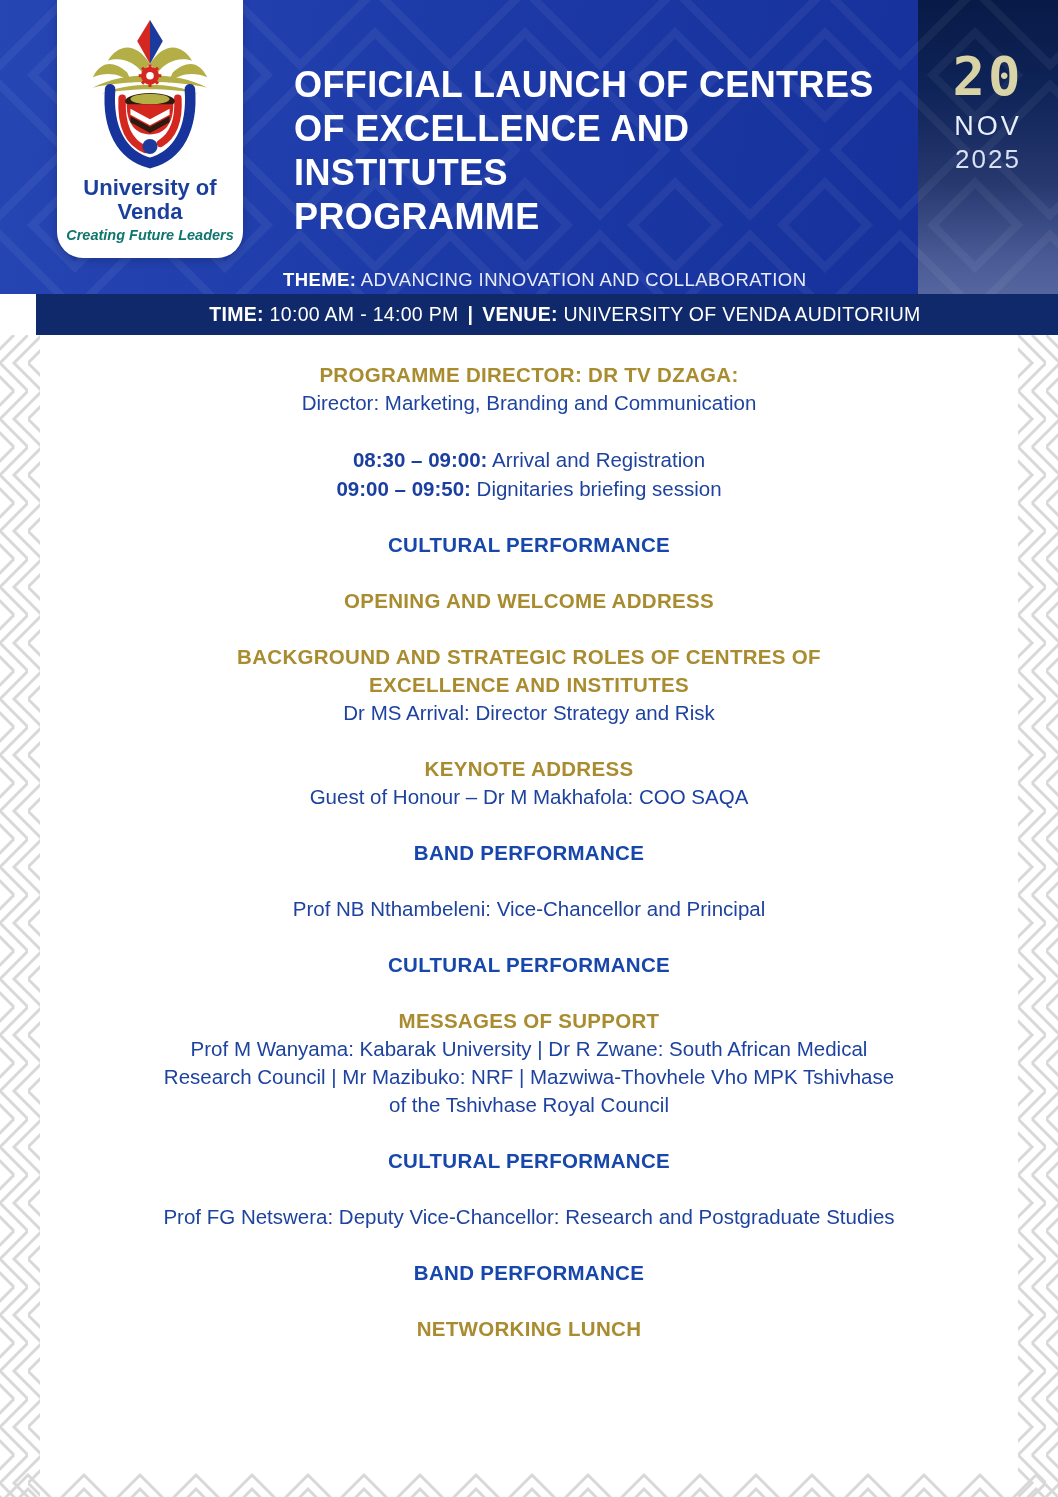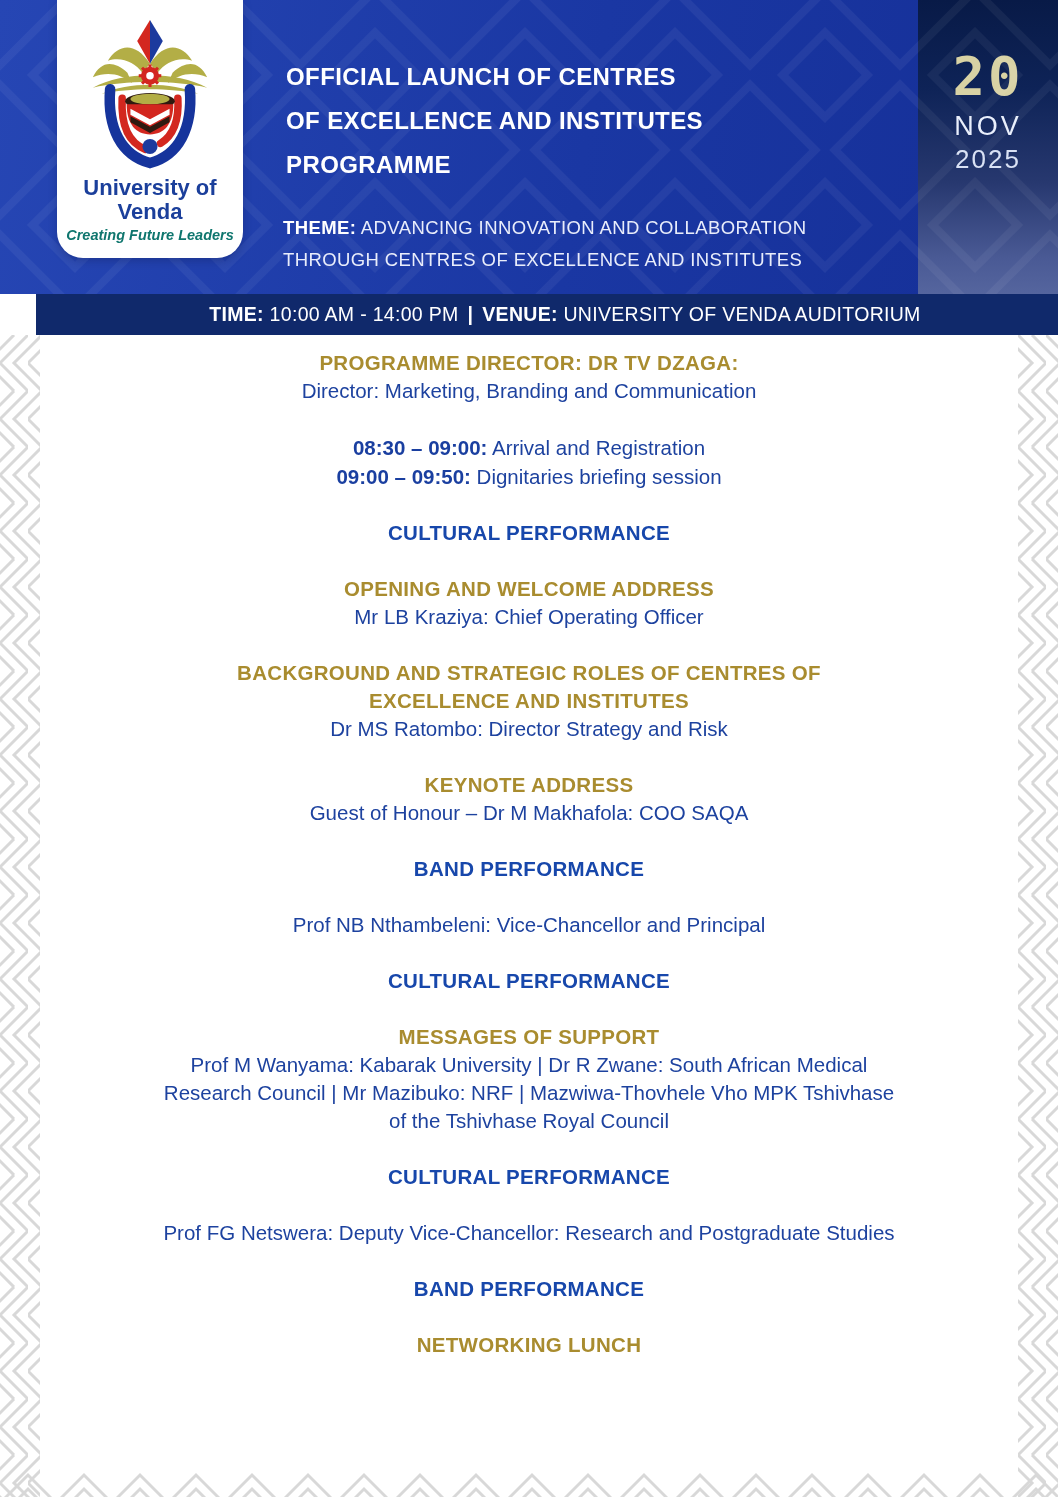--- a/index.html
+++ b/index.html
@@ -17,40 +17,40 @@
   .date-month{margin-top:8px;font-size:27px;line-height:1.1;color:#e9effc;letter-spacing:3px;font-weight:400;}
   .date-year{margin-top:3px;font-size:26px;line-height:1.1;color:#d9e1f4;letter-spacing:2px;font-weight:400;}
 
   .logo-card{position:absolute;top:0;left:57px;width:186px;height:258px;background:#fff;
        border-radius:0 0 26px 26px;text-align:center;box-shadow:0 3px 8px rgba(10,20,60,.25);}
   .logo-card svg{margin-top:14px;}
   .logo-name{color:#1b3f9b;font-weight:700;font-size:22px;line-height:1.1;margin-top:0;}
   .logo-slogan{color:#0f766e;font-weight:700;font-style:italic;font-size:14.5px;margin-top:3px;}
 
   .hdr-text{position:absolute;left:283px;top:52px;width:620px;color:#ffffff;}
-  .title{margin:3px;font-size:24px;font-weight:800;line-height:44px;letter-spacing:.4px;
+  .title{margin:11px;font-size:36px;font-weight:800;line-height:44px;letter-spacing:.4px;
        white-space:pre-line;color:#ffffff;}
   .theme{margin:25px 0 0 0;font-size:18.5px;line-height:32px;letter-spacing:.4px;color:#e9edfb;}
   .theme .b{font-weight:700;color:#ffffff;}
   .pre{white-space:pre-line;}
 
   
   .time-bar{position:absolute;top:294px;left:0;width:1058px;height:41px;background:#10296b;
        color:#ffffff;display:flex;align-items:center;justify-content:center;
        font-size:19.5px;letter-spacing:.3px;white-space:pre;margin-left:36px;}
   .time-bar .b{font-weight:700;}
   .time-bar .sep{font-weight:700;margin:0 9px;}
 
   
   .body{position:absolute;top:335px;left:0;width:1058px;height:1162px;background:#ffffff;}
   .edge{position:absolute;top:0;height:1162px;pointer-events:none;}
   .edge.left{left:0;} .edge.right{right:0;}
   .bottom-strip{position:absolute;bottom:0;left:0;pointer-events:none;}
 
-  #programme{position:relative;padding-top:14px;text-align:center;}
+  #programme{position:relative;padding-top:26px;text-align:center;}
   .prog-item{margin:0 auto 28px auto;max-width:940px;}
   .heading{margin:0;font-size:20.5px;font-weight:700;line-height:28px;letter-spacing:.3px;white-space:pre-line;}
   .heading.gold{color:#a98c2f;}
   .heading.blue{color:#1747ab;}
   .detail{margin:0;font-size:20.5px;line-height:28px;color:#1d429f;white-space:pre-line;}
   .row{font-size:20.5px;line-height:29px;color:#1d429f;}
   .row .time{font-weight:700;color:#1a3fa0;}
 </style>
 </head>
 <body>
@@ -187,26 +187,25 @@
         </div>
         <div class="prog-item">
           <div class="row"><span class="time">08:30 – 09:00:</span><span> Arrival and Registration</span></div>
           <div class="row"><span class="time">09:00 – 09:50:</span><span> Dignitaries briefing session</span></div>
         </div>
         <div class="prog-item">
           <h3 class="heading blue">CULTURAL PERFORMANCE</h3>
         </div>
         <div class="prog-item">
           <h3 class="heading gold">OPENING AND WELCOME ADDRESS</h3>
-          <p class="detail">Mr LB Kraziya: Chief Operating Officer</p>
         </div>
         <div class="prog-item">
           <h3 class="heading gold">BACKGROUND AND STRATEGIC ROLES OF CENTRES OF
 EXCELLENCE AND INSTITUTES</h3>
-          <p class="detail">Dr MS Ratombo: Director Strategy and Risk</p>
+          <p class="detail">Dr MS Arrival: Director Strategy and Risk</p>
         </div>
         <div class="prog-item">
           <h3 class="heading gold">KEYNOTE ADDRESS</h3>
           <p class="detail">Guest of Honour – Dr M Makhafola: COO SAQA</p>
         </div>
         <div class="prog-item">
           <h3 class="heading blue">BAND PERFORMANCE</h3>
         </div>
         <div class="prog-item">
           <p class="detail">Prof NB Nthambeleni: Vice-Chancellor and Principal</p>

